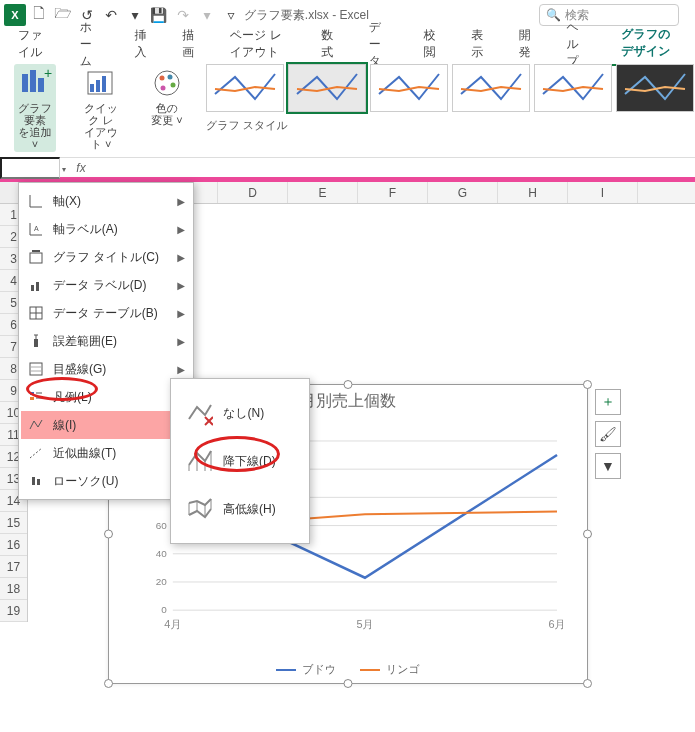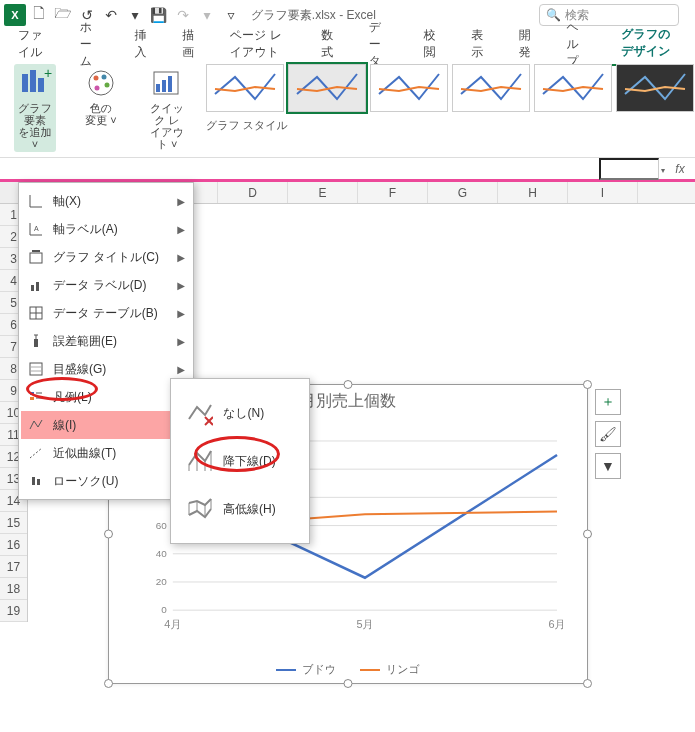--- a/index.html
+++ b/index.html
@@ -33,21 +33,21 @@
     width: 22px; height: 22px;
     background: #107c41;
     color: #fff;
     display: inline-flex;
     align-items: center; justify-content: center;
     font-weight: bold;
     font-size: 11px;
     border-radius: 2px;
   }
   .title-text {
-    margin-left: 7px;
+    margin-left: 0;
     color: #666;
     font-size: 12px;
   }
   .search-box {
     margin-left: auto;
     margin-right: 12px;
     width: 140px;
     height: 22px;
     border: 1px solid #ccc;
     border-radius: 4px;
@@ -135,24 +135,23 @@
   }
   .chart-style-thumb svg { width: 70px; height: 38px; }
   .chart-styles-label {
     text-align: left;
     font-size: 11px;
     color: #555;
     margin-top: 4px;
   }
   .formula-bar {
     height: 24px;
-    border-bottom: 3px solid #ec4899;
+    border-bottom: 5px solid #ec4899;
     display: flex;
     align-items: center;
-    justify-content: flex-end;
   }
   .name-box {
     width: 60px;
     height: 22px;
     border-right: 1px solid #ccc;
     padding: 0 4px;
   }
   .fx-label {
     width: 30px;
     text-align: center;
@@ -376,43 +375,43 @@
           </svg>
       </div>
       <div class="ribbon-label">グラフ要素
 を追加 ˅</div>
     </div>
   </div>
   <div class="ribbon-group">
     <div class="ribbon-btn">
       <div class="ribbon-icon-box">
         <svg viewBox="0 0 34 34">
+            <rect x="4" y="6" width="24" height="22" fill="none" stroke="#666"></rect>
+            <rect x="6" y="18" width="4" height="8" fill="#4472c4"></rect>
+            <rect x="12" y="14" width="4" height="12" fill="#4472c4"></rect>
+            <rect x="18" y="10" width="4" height="16" fill="#4472c4"></rect>
+          </svg>
+      </div>
+      <div class="ribbon-label">クイック
+レイアウト ˅</div>
+    </div>
+  </div>
+  <div class="ribbon-group">
+    <div class="ribbon-btn">
+      <div class="ribbon-icon-box">
+        <svg viewBox="0 0 34 34">
             <circle cx="17" cy="17" r="12" fill="none" stroke="#666"></circle>
             <circle cx="12" cy="12" r="2.5" fill="#d64"></circle>
             <circle cx="20" cy="11" r="2.5" fill="#48a"></circle>
             <circle cx="23" cy="19" r="2.5" fill="#6a4"></circle>
             <circle cx="13" cy="22" r="2.5" fill="#c5a"></circle>
           </svg>
       </div>
       <div class="ribbon-label">色の
 変更 ˅</div>
-    </div>
-  </div>
-  <div class="ribbon-group">
-    <div class="ribbon-btn">
-      <div class="ribbon-icon-box">
-        <svg viewBox="0 0 34 34">
-            <rect x="4" y="6" width="24" height="22" fill="none" stroke="#666"></rect>
-            <rect x="6" y="18" width="4" height="8" fill="#4472c4"></rect>
-            <rect x="12" y="14" width="4" height="12" fill="#4472c4"></rect>
-            <rect x="18" y="10" width="4" height="16" fill="#4472c4"></rect>
-          </svg>
-      </div>
-      <div class="ribbon-label">クイック
-レイアウト ˅</div>
     </div>
   </div>
   <div class="chart-styles">
     <div class="chart-styles-row">
       <div class="chart-style-thumb">
           <svg>
             <polyline points="5,25 25,8 45,30 65,5" stroke="#4472c4" fill="none" stroke-width="2"></polyline>
             <polyline points="5,20 25,22 45,18 65,20" stroke="#ed7d31" fill="none" stroke-width="2"></polyline>
           </svg>
         </div>

